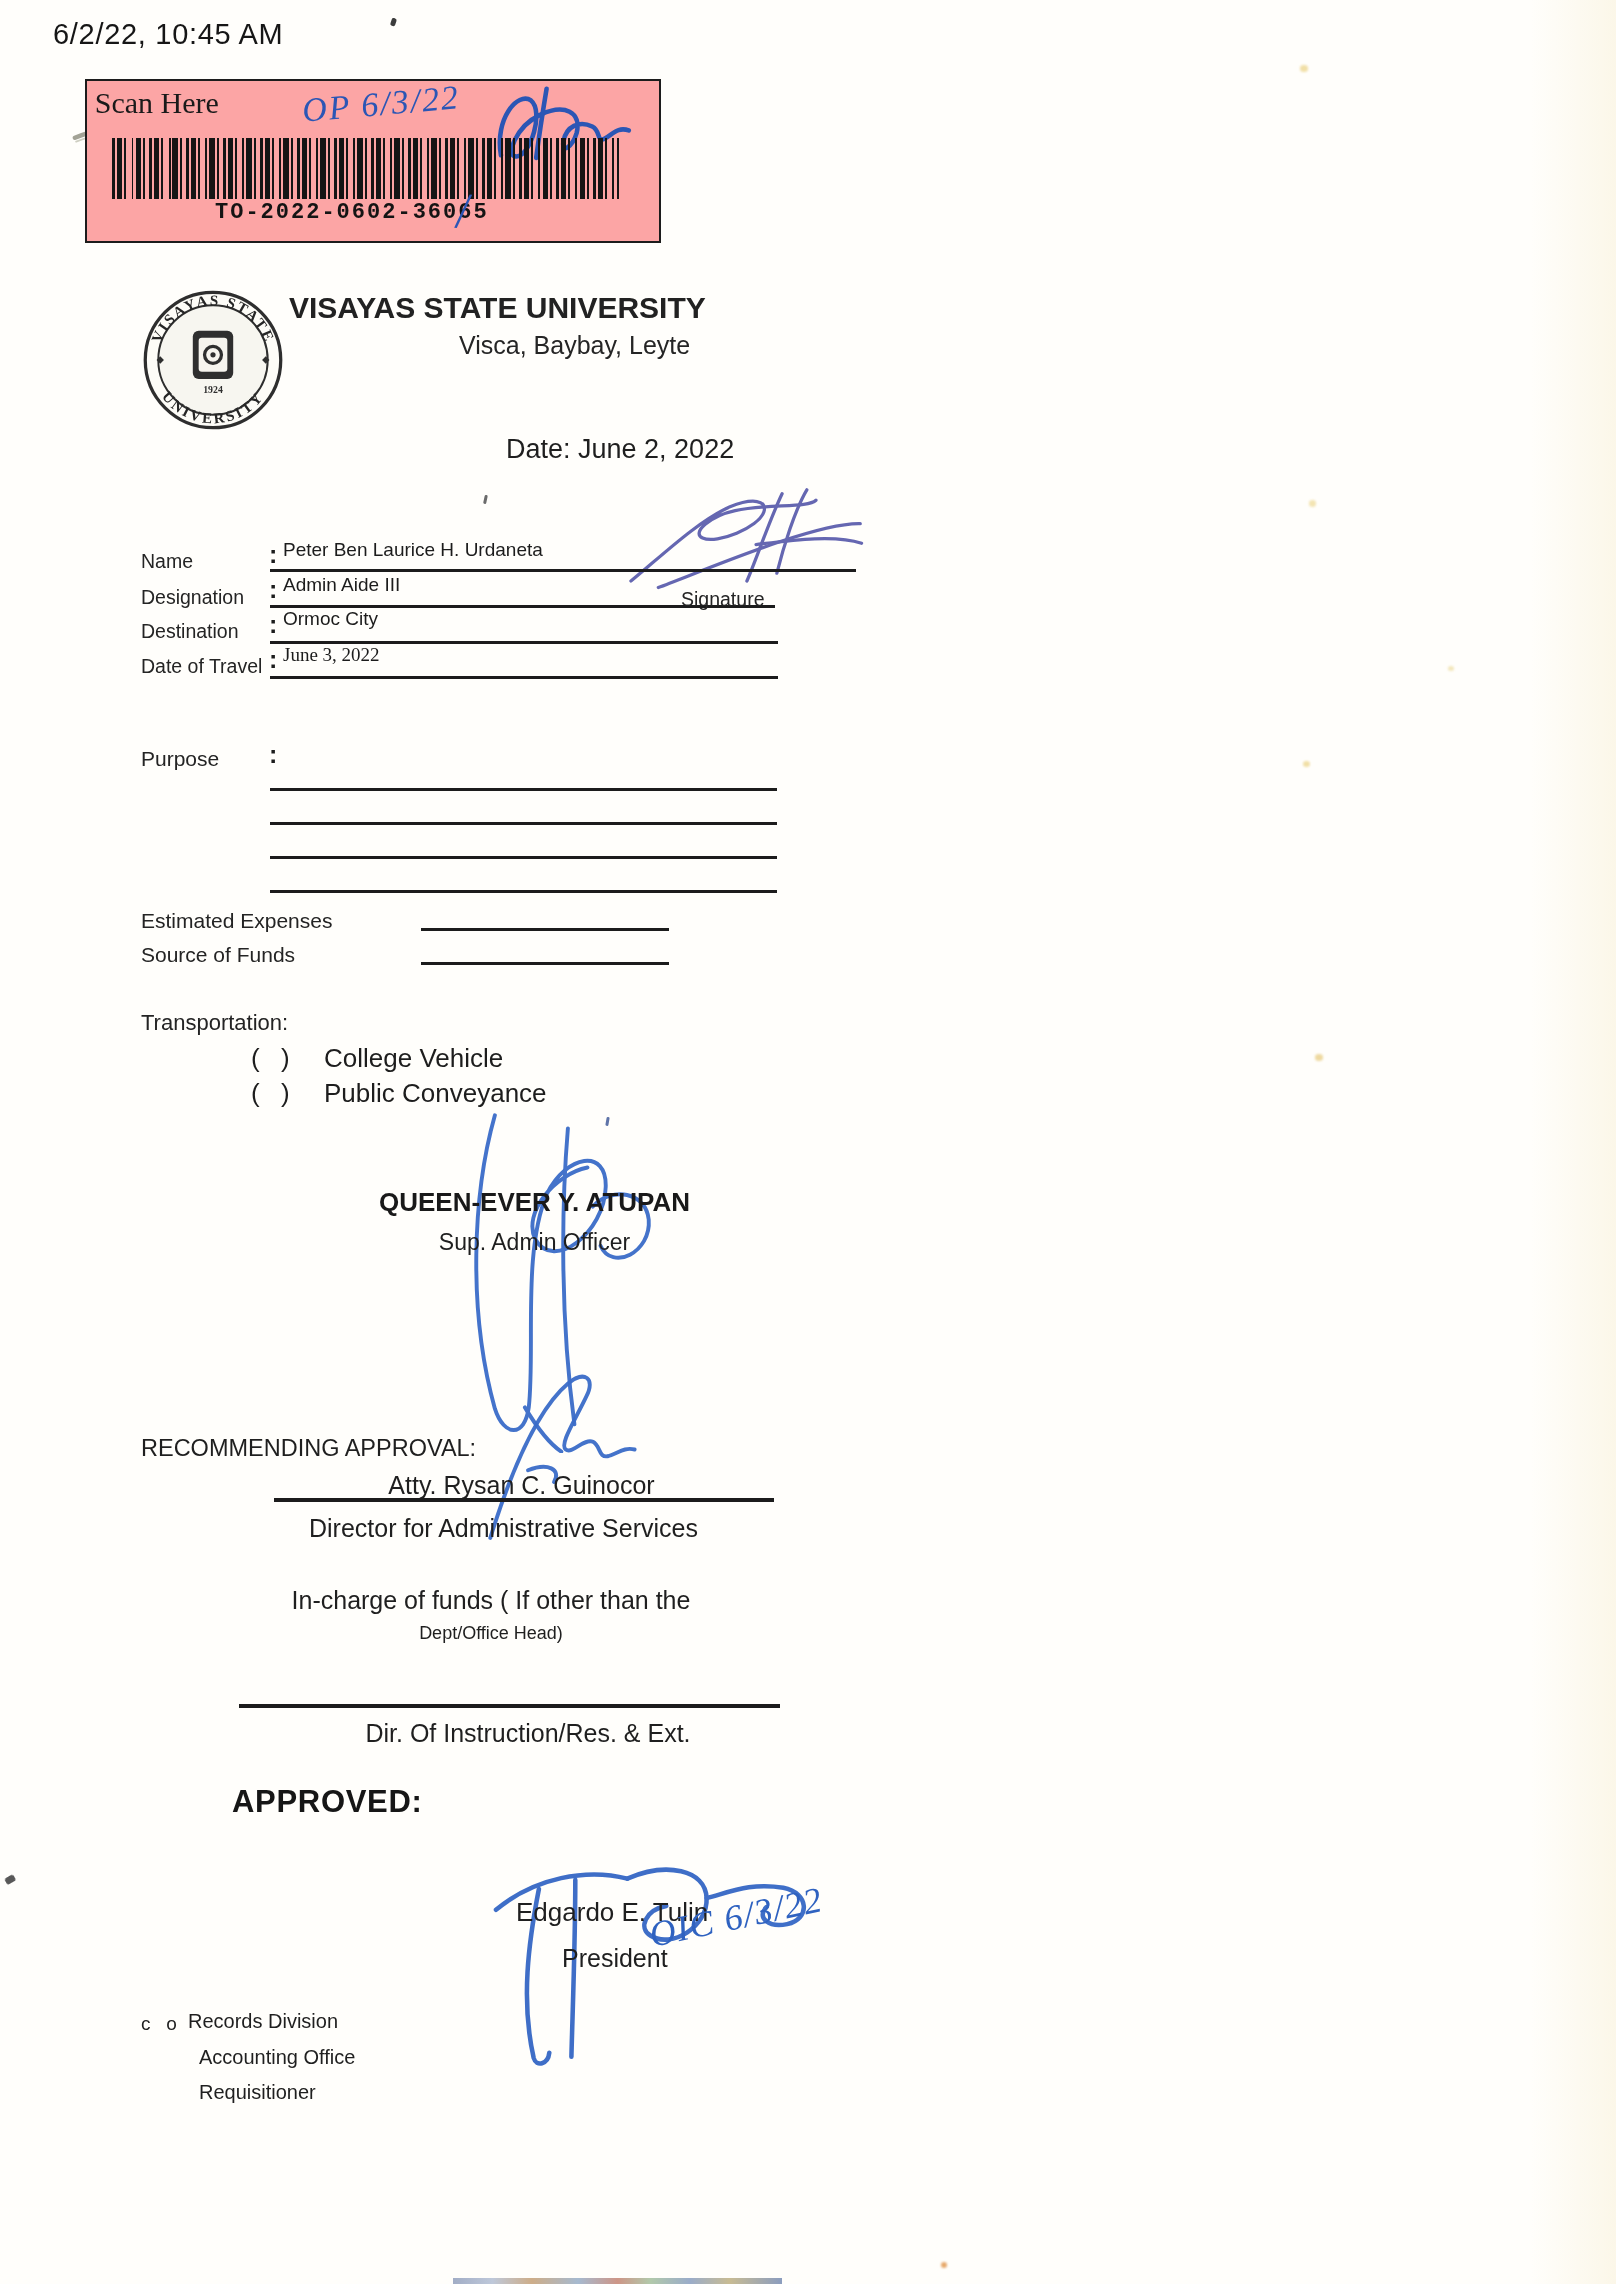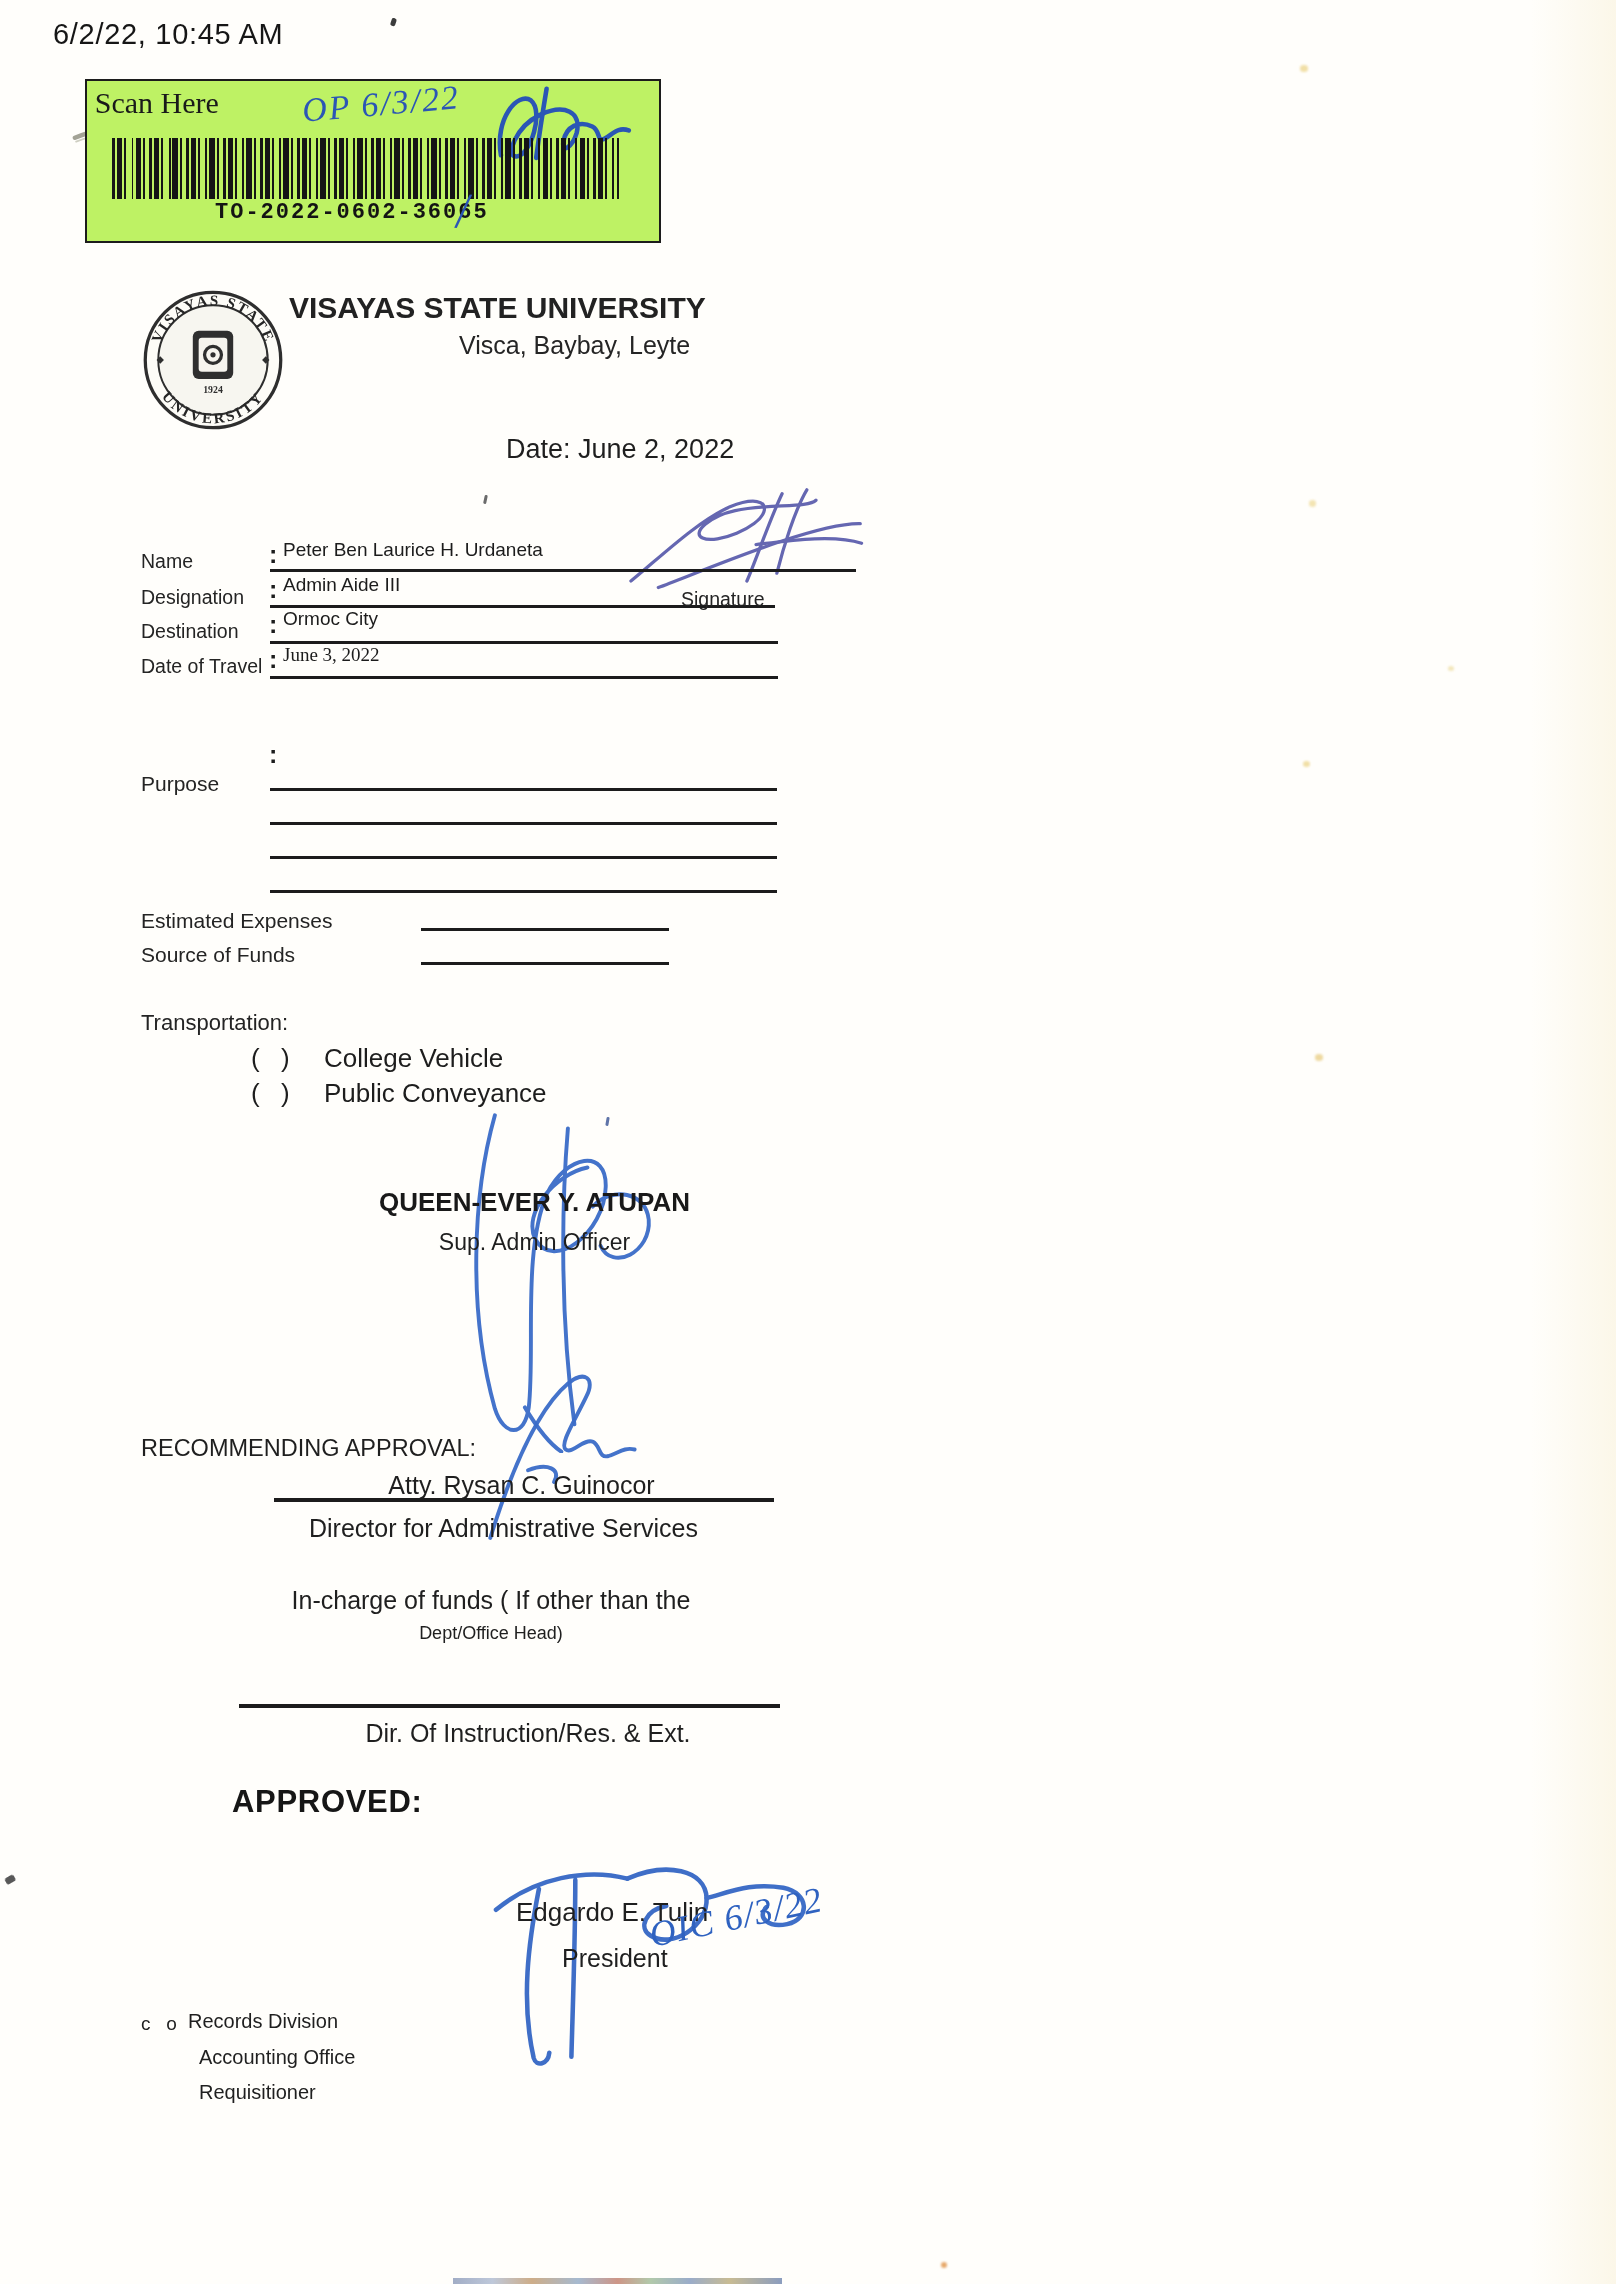--- a/index.html
+++ b/index.html
@@ -3,21 +3,21 @@
 <meta charset="utf-8">
 <style>
   html,body{margin:0;padding:0;background:#fffefb;}
   .page{position:relative;width:1616px;height:2284px;background:#fffefb;overflow:hidden;
         font-family:"Liberation Sans",sans-serif;color:#1f1f1f;}
   .abs{position:absolute;}
   
   #ts{left:53px;top:18px;font-size:29px;color:#161616;letter-spacing:0.7px;}
   #staple{left:70px;top:112px;}
   
-  #scanbox{left:85px;top:79px;width:572px;height:160px;border:2.6px solid #1c1c1c;background:#bef264;}
+  #scanbox{left:85px;top:79px;width:572px;height:160px;border:2.6px solid #1c1c1c;background:#fca5a5;}
   #scanlabel{left:7.8px;top:5.2px;font-family:"Liberation Serif",serif;font-size:30px;color:#1a1a1a;}
   #scannote{left:215px;top:3.9px;font-family:"Liberation Serif",serif;font-style:italic;
             font-size:34px;color:#2b56b5;transform:rotate(-5deg);letter-spacing:2px;}
   #scanflourish{left:397px;top:-7.8px;}
   #barcode{left:25px;top:57px;width:507px;height:61px;
     background:repeating-linear-gradient(90deg,#151515 0 2.6px,transparent 2.6px 4.6px,#151515 4.6px 10.4px,
       transparent 10.4px 12.4px,#151515 12.4px 14.3px,transparent 14.3px 19.5px,#151515 19.5px 21.5px,
       transparent 21.5px 23.5px,#151515 23.5px 29px,transparent 29px 31px,#151515 31px 33px,transparent 33px 37px);}
   #barcodetext{left:128px;top:119px;font-family:"Liberation Mono",monospace;font-weight:700;
                font-size:22px;letter-spacing:2px;color:#141414;}
@@ -35,21 +35,21 @@
   #r0l{left:141px;top:550px;} #r0c{left:269px;top:540px;} #r0v{left:283px;top:539px;}
   #u0{left:270px;top:569px;width:586px;}
   #r1l{left:141px;top:586px;} #r1c{left:269px;top:575px;} #r1v{left:283px;top:574px;}
   #u1{left:270px;top:605px;width:505px;}
   #siglabel{left:681px;top:588px;font-size:19.5px;}
   #r2l{left:141px;top:620px;} #r2c{left:269px;top:610px;} #r2v{left:283px;top:608px;}
   #u2{left:270px;top:641px;width:508px;}
   #r3l{left:141px;top:655px;} #r3c{left:269px;top:645px;} #r3v{left:283px;top:644px;font-family:Liberation Serif, serif;}
   #u3{left:270px;top:676px;width:508px;}
   
-  #purpl{left:141px;top:747px;font-size:21px;margin-top:25px;}
+  #purpl{left:141px;top:747px;font-size:21px;}
   #purpc{left:269px;top:740px;} #purpv{left:283px;top:739px;font-size:26px;}
   #pl0{left:270px;top:788px;width:507px;}
   #pl1{left:270px;top:822px;width:507px;}
   #pl2{left:270px;top:856px;width:507px;}
   #pl3{left:270px;top:890px;width:507px;}
   #expl{left:141px;top:909px;font-size:21px;}
   #sl0{left:421px;top:928px;width:248px;}
   #srcl{left:141px;top:943px;font-size:21px;}
   #sl1{left:421px;top:962px;width:248px;}
   

